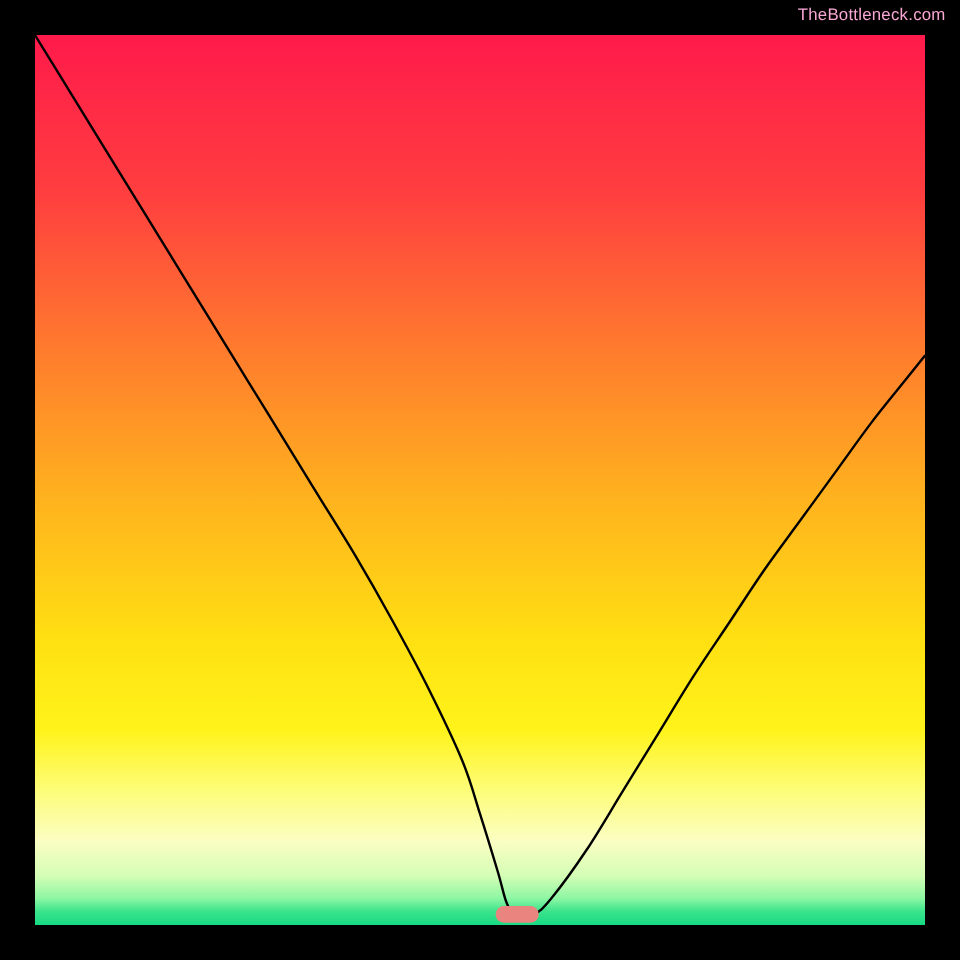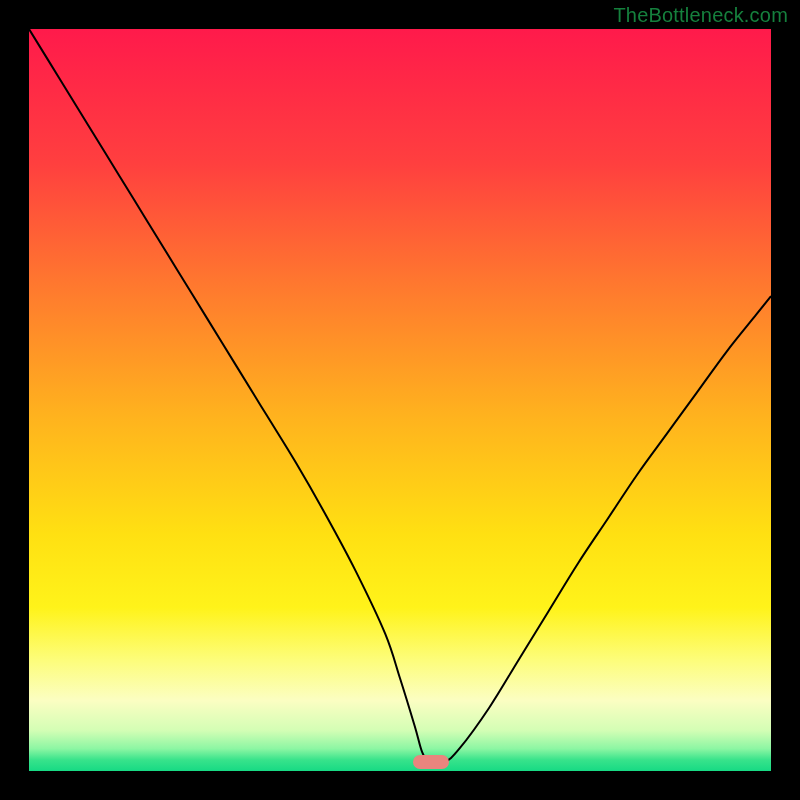--- a/index.html
+++ b/index.html
@@ -37,22 +37,22 @@
   }
   .marker {
     position: absolute;
     
     border-radius: 999px;
   }
   .watermark {
     position: absolute;
     top: 4px;
     right: 12px;
-    color: #15803d;
-    font-size: 20px;
+    color: #f9a8d4;
+    font-size: 14px;
     font-weight: 500;
     letter-spacing: 0.2px;
   }
 </style>
 </head>
 <body>
 
 <div class="frame">
   <div class="watermark">TheBottleneck.com</div>
   <div class="plot-area">

